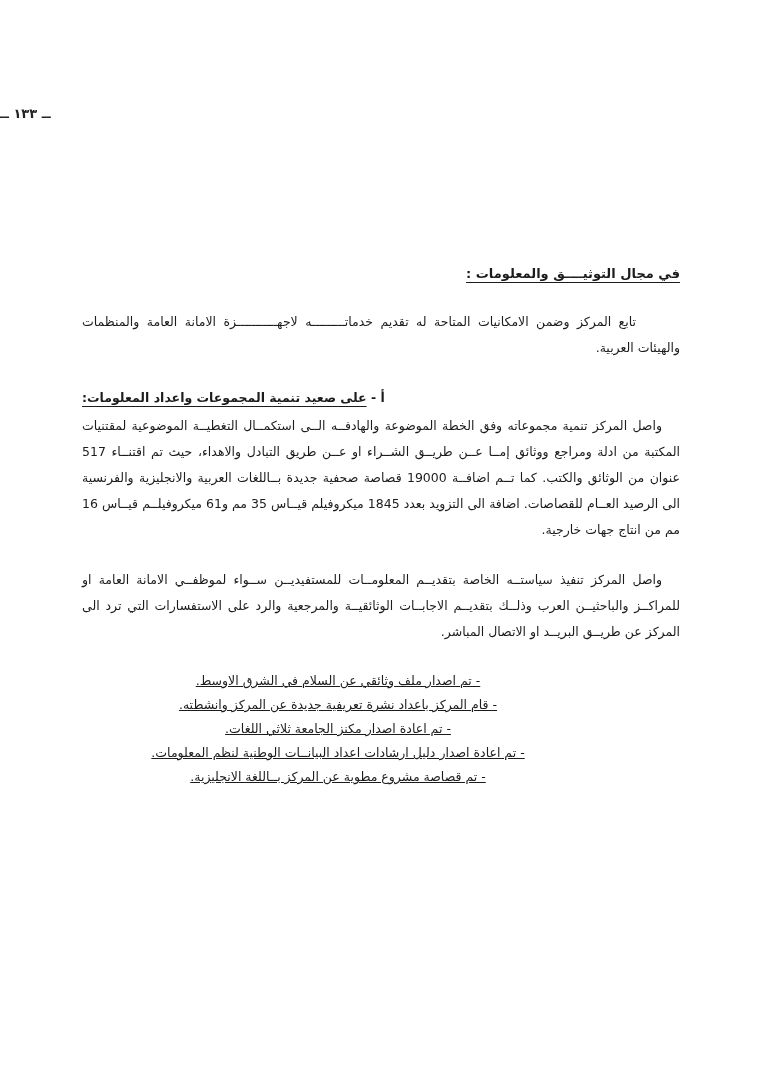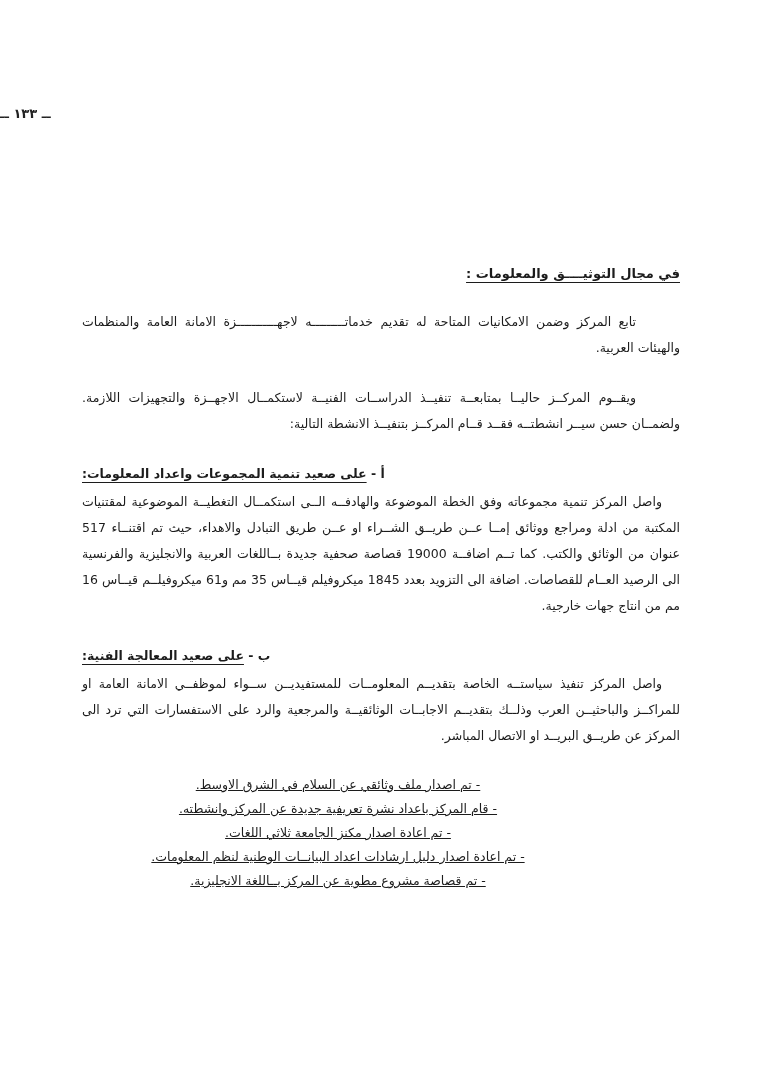--- a/index.html
+++ b/index.html
@@ -81,35 +81,30 @@
 <div class="page">
 
   <div class="page-number">ــ  ١٣٣  ــ</div>
 
   <div class="content">
 
     <h1 class="doc-title">في مجال التوثيــــق والمعلومات :</h1>
 
     <p class="para">تابع المركز وضمن الامكانيات المتاحة له تقديم خدماتـــــــــه لاجهـــــــــــزة الامانة العامة والمنظمات والهيئات العربية.</p>
 
-    <p class="para">ويقــوم المركــز حاليــا بمتابعــة تنفيــذ الدراســات الفنيــة لاستكمــال الاجهــزة والتجهيزات اللازمة. ولضمــان حسن سيــر انشطتــه فقــد قــام المركــز بتنفيــذ الانشطة التالية:</p>
 
     <div class="section">
       <div class="section-heading">
         <span class="letter">أ -</span>
         <span class="heading-text">على صعيد تنمية المجموعات واعداد المعلومات:</span>
       </div>
       <p class="section-body">واصل المركز تنمية مجموعاته وفق الخطة الموضوعة والهادفــه الــى استكمــال التغطيــة الموضوعية لمقتنيات المكتبة من ادلة ومراجع ووثائق إمــا عــن طريــق الشــراء او عــن طريق التبادل والاهداء، حيث تم اقتنــاء 517 عنوان من الوثائق والكتب. كما تــم اضافــة 19000 قصاصة صحفية جديدة بــاللغات العربية والانجليزية والفرنسية الى الرصيد العــام للقصاصات. اضافة الى التزويد بعدد 1845 ميكروفيلم قيــاس 35 مم و61 ميكروفيلــم قيــاس 16 مم من انتاج جهات خارجية.</p>
     </div>
 
     <div class="section">
-      <div class="section-heading">
-        <span class="letter">ب -</span>
-        <span class="heading-text">على صعيد المعالجة الفنية:</span>
-      </div>
     </div>
 
     <div class="section">
       <p class="section-body">واصل المركز تنفيذ سياستــه الخاصة بتقديــم المعلومــات للمستفيديــن ســواء لموظفــي الامانة العامة او للمراكــز والباحثيــن العرب وذلــك بتقديــم الاجابــات الوثائقيــة والمرجعية والرد على الاستفسارات التي ترد الى المركز عن طريــق البريــد او الاتصال المباشر.</p>
     </div>
 
     <ul class="bullets">
       <li>- تم اصدار ملف وثائقي عن السلام في الشرق الاوسط.</li>
       <li>- قام المركز باعداد نشرة تعريفية جديدة عن المركز وانشطته.</li>
       <li>- تم اعادة اصدار مكنز الجامعة ثلاثي اللغات.</li>

